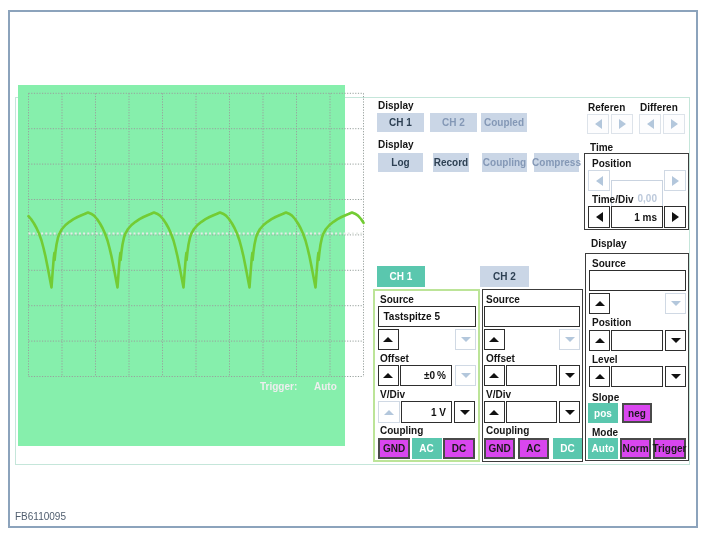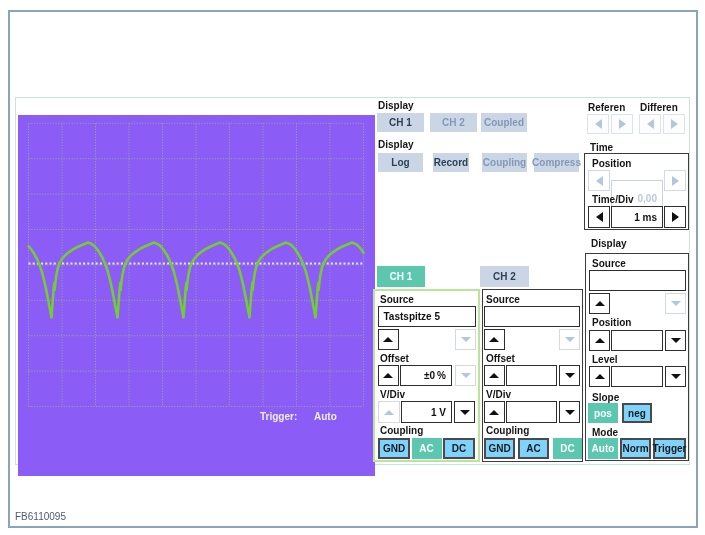--- a/index.html
+++ b/index.html
@@ -1,22 +1,22 @@
 <!DOCTYPE html>
 <html><head><meta charset="utf-8"><style>
 html,body{margin:0;padding:0;width:705px;height:535px;background:#fff;overflow:hidden}
 *{box-sizing:border-box;font-family:"Liberation Sans",sans-serif}
 #frame{position:absolute;left:8px;top:10px;width:690px;height:518px;border:2.5px solid #8CA3BC;background:#fff}
 #cont{position:absolute;left:15px;top:97px;width:675px;height:368px;border:1px solid #C5E6DA}
-#scr{position:absolute;left:17.5px;top:115px;width:357px;height:361px;background:#8b5cf6}
+#scr{position:absolute;left:17.5px;top:85px;width:327px;height:361px;background:#86efac}
 .lbl{position:absolute;font-weight:bold;font-size:10px;color:#151515;white-space:nowrap}
 .flat{position:absolute;background:#CAD6E6;font-weight:bold;font-size:10px;color:#2E4154;display:flex;align-items:center;justify-content:center;white-space:nowrap}
 .mut{color:#8498B6}
 .teal{background:#5AC7AE !important;color:#fff !important}
-.pbtn{position:absolute;background:#7dd3fc;border:2px solid #4a4a4a;font-weight:bold;font-size:10px;color:#1a1a1a;display:flex;align-items:center;justify-content:center;white-space:nowrap}
+.pbtn{position:absolute;background:#d946ef;border:2px solid #4a4a4a;font-weight:bold;font-size:10px;color:#1a1a1a;display:flex;align-items:center;justify-content:center;white-space:nowrap}
 .pbtn.teal{border:none}
 .box{position:absolute;border:1px solid #3c3c3c;background:#fff}
 .gbox{position:absolute;border:2px solid #BCE498;background:#fff}
 .field{position:absolute;border:1.5px solid #2e2e2e;background:#fff;font-weight:bold;font-size:10px;color:#111;display:flex;align-items:center;padding:0 5px}
 .r{justify-content:flex-end}
 .fdis{border-color:#c9d3e0;color:#bcc9db}
 .spin{position:absolute;border:1.5px solid #2e2e2e;background:#fff;display:flex;align-items:center;justify-content:center}
 .sdis{border:1px solid #d0d9e4}
 .tu{width:0;height:0;border-left:5.5px solid transparent;border-right:5.5px solid transparent;border-bottom:5.5px solid #111}
 .td{width:0;height:0;border-left:5.5px solid transparent;border-right:5.5px solid transparent;border-top:5.5px solid #111}

